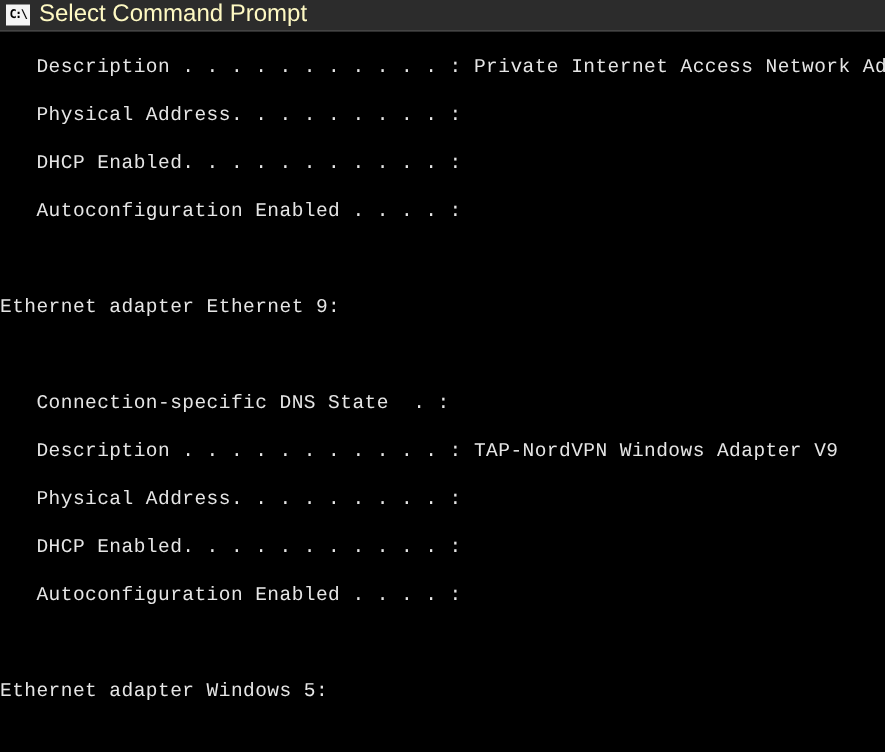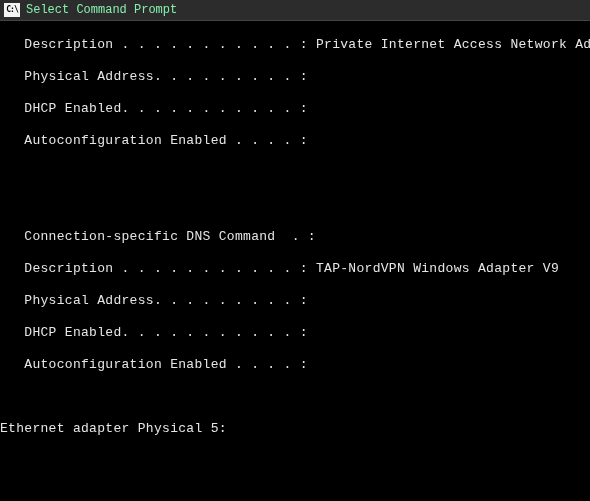--- a/index.html
+++ b/index.html
@@ -33,23 +33,23 @@
   }
   .cmd-icon-inner {
     font-family: Consolas, monospace;
     font-size: 8px;
     font-weight: bold;
     color: #000;
     line-height: 1;
     letter-spacing: -1px;
   }
   .title-text {
-    font-family: Liberation Mono, monospace;
-    font-size: 12px;
-    color: #86efac;
+    font-family: Liberation Sans, sans-serif;
+    font-size: 16px;
+    color: #fef9c3;
   }
   .terminal {
     padding: 0;
     white-space: pre;
     line-height: 16px;
     letter-spacing: 0.3px;
   }
   .line {
     height: 16px;
   }
@@ -63,28 +63,29 @@
   </div>
   <div class="title-text">Select Command Prompt</div>
 </div>
 
 <div class="terminal">
 <div class="line">   Description . . . . . . . . . . . : Private Internet Access Network Ada</div>
 <div class="line">   Physical Address. . . . . . . . . :</div>
 <div class="line">   DHCP Enabled. . . . . . . . . . . :</div>
 <div class="line">   Autoconfiguration Enabled . . . . :</div>
 <div class="line"></div>
+<div class="line">Ethernet adapter Ethernet 9:</div>
 <div class="line"></div>
-<div class="line">   Connection-specific DNS Command  . :</div>
+<div class="line">   Connection-specific DNS State  . :</div>
 <div class="line">   Description . . . . . . . . . . . : TAP-NordVPN Windows Adapter V9</div>
 <div class="line">   Physical Address. . . . . . . . . :</div>
 <div class="line">   DHCP Enabled. . . . . . . . . . . :</div>
 <div class="line">   Autoconfiguration Enabled . . . . :</div>
 <div class="line"></div>
-<div class="line">Ethernet adapter Physical 5:</div>
+<div class="line">Ethernet adapter Windows 5:</div>
 
 
 
 
 
 
 
 
 
 

